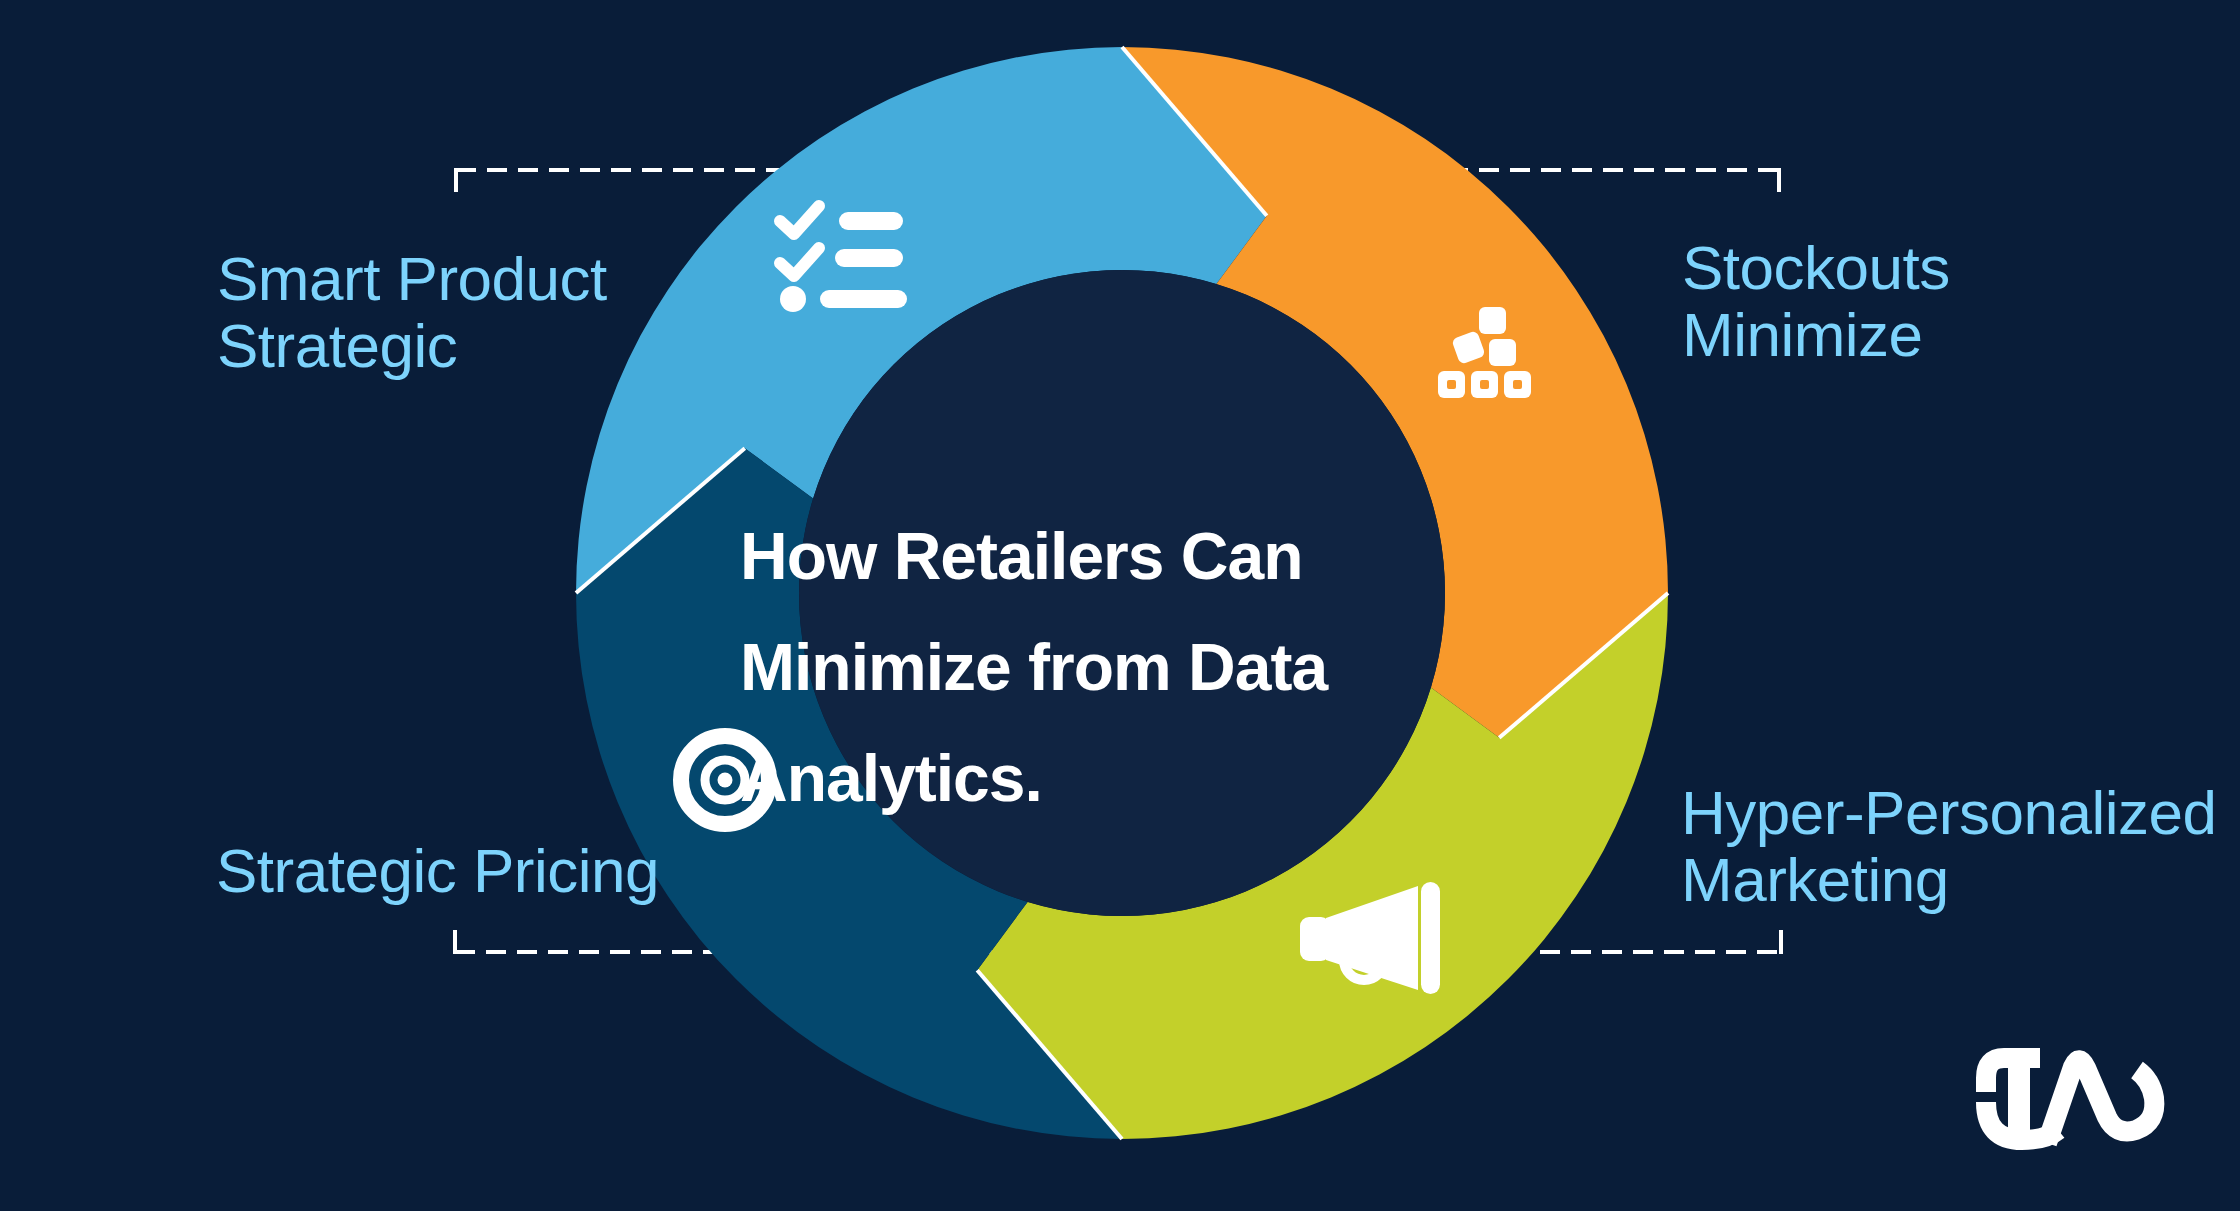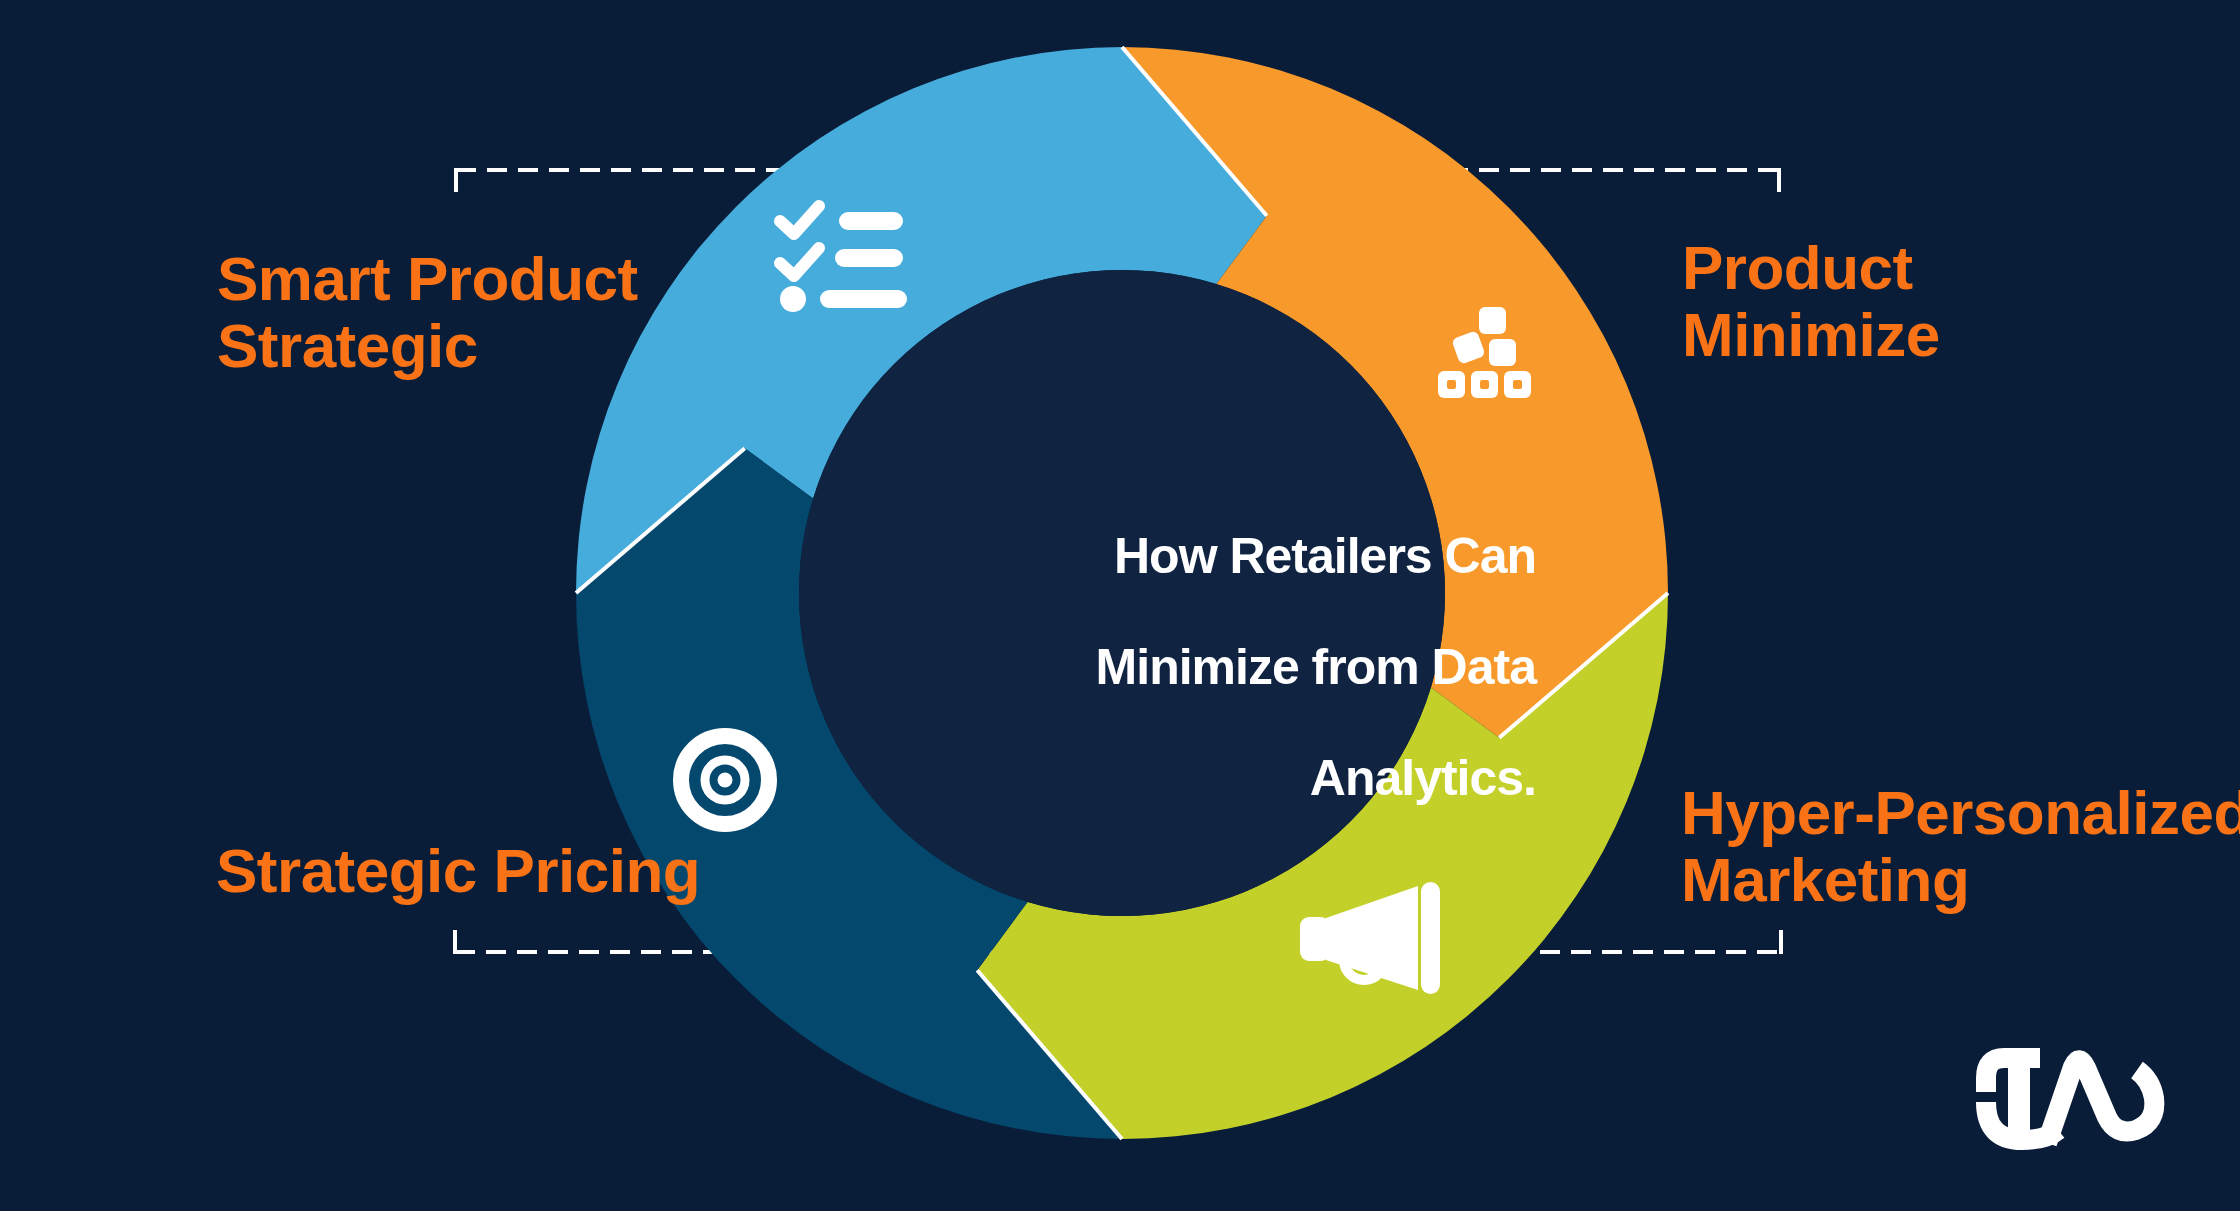--- a/index.html
+++ b/index.html
@@ -5,30 +5,30 @@
   html,body{margin:0;padding:0;background:#091D39;}
   .stage{
     position:relative;
     width:2240px;height:1211px;
     overflow:hidden;
     font-family:"Liberation Sans","DejaVu Sans",sans-serif;
   }
   .layer{position:absolute;left:0;top:0;width:2240px;height:1211px;}
   .title{
     position:absolute;
-    left:696px;top:501px;width:840px;
-    text-align:right;
+    left:740px;top:501px;width:840px;
+    text-align:left;
     color:#FFFFFF;
-    font-size:50px;font-weight:bold;line-height:111px;
+    font-size:66px;font-weight:bold;line-height:111px;
     letter-spacing:-1px;
   }
   .label{
     position:absolute;
-    color:#f97316;
-    font-size:62px;font-weight:bold;line-height:67px;
+    color:#7dd3fc;
+    font-size:62px;font-weight:normal;line-height:67px;
     letter-spacing:-0.5px;
     white-space:nowrap;
   }
   .label-smart{left:217px;top:245px;}
   .label-minimize{left:1682px;top:234px;}
   .label-hyper{left:1681px;top:779px;}
   .label-strategic{left:216px;top:809px;margin-top:28px;}
 </style>
 </head>
 <body>
@@ -108,21 +108,21 @@
     <div>Minimize from Data</div>
     <div>Analytics.</div>
   </div>
 
   <div class="label label-smart">
     <div>Smart Product</div>
     <div>Strategic</div>
   </div>
 
   <div class="label label-minimize">
-    <div>Product</div>
+    <div>Stockouts</div>
     <div>Minimize</div>
   </div>
 
   <div class="label label-hyper">
     <div>Hyper-Personalized</div>
     <div>Marketing</div>
   </div>
 
   <div class="label label-strategic">
     <div>Strategic Pricing</div>

